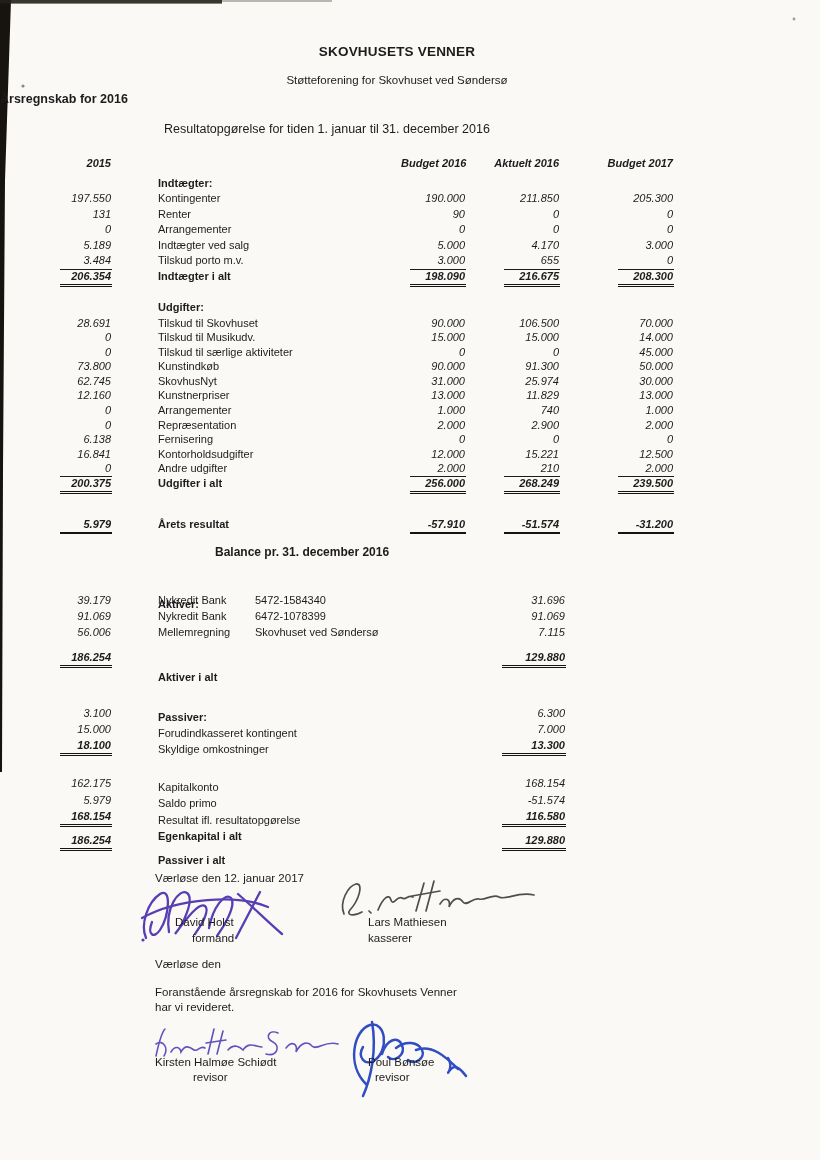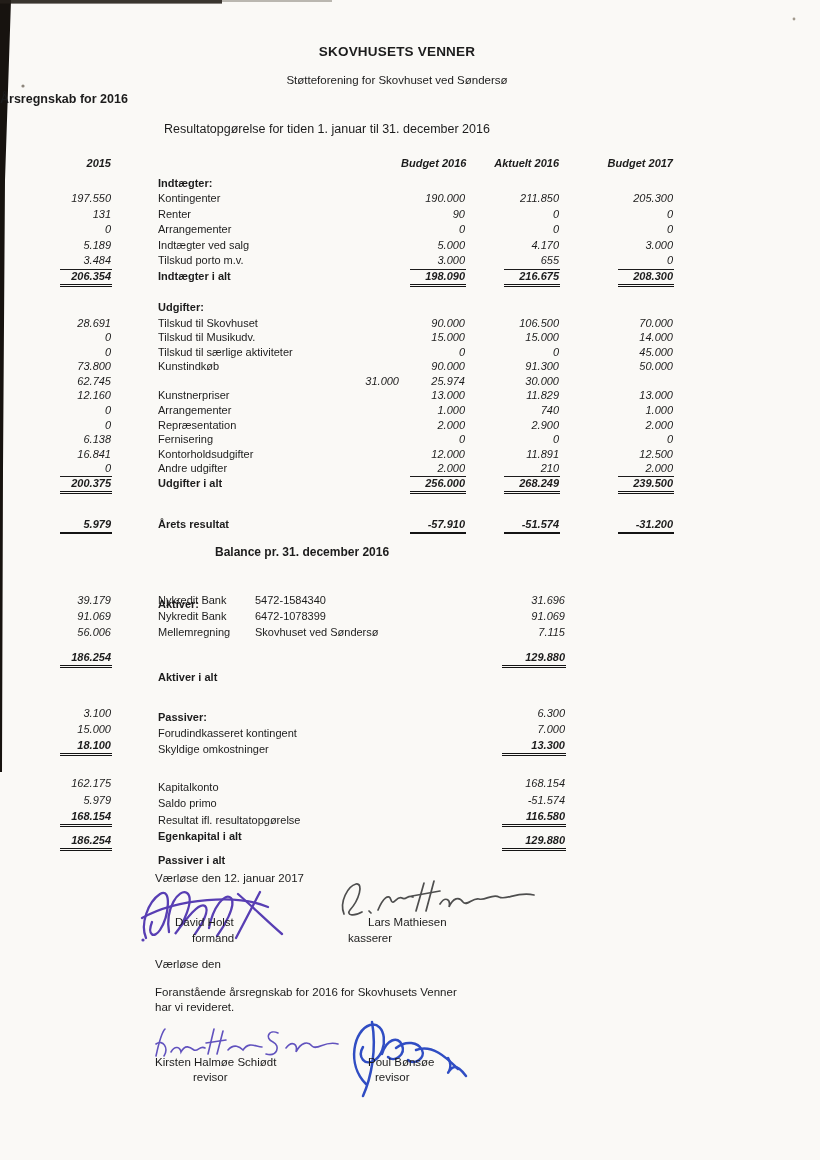--- a/index.html
+++ b/index.html
@@ -169,20 +169,21 @@
           <div class="frow">
             <span class="num c1"><i class="val">73.800</i></span>
             <span class="label">Kunstindkøb</span>
             <span class="num"><i class="val">90.000</i></span>
             <span class="num"><i class="val">91.300</i></span>
             <span class="num"><i class="val">50.000</i></span>
           </div>
 
           <div class="frow">
             <span class="num c1"><i class="val">62.745</i></span>
+            <span class="label">SkovhusNyt</span>
             <span class="num"><i class="val">31.000</i></span>
             <span class="num"><i class="val">25.974</i></span>
             <span class="num"><i class="val">30.000</i></span>
           </div>
 
           <div class="frow">
             <span class="num c1"><i class="val">12.160</i></span>
             <span class="label">Kunstnerpriser</span>
             <span class="num"><i class="val">13.000</i></span>
             <span class="num"><i class="val">11.829</i></span>
@@ -210,21 +211,21 @@
             <span class="label">Fernisering</span>
             <span class="num"><i class="val">0</i></span>
             <span class="num"><i class="val">0</i></span>
             <span class="num"><i class="val">0</i></span>
           </div>
 
           <div class="frow">
             <span class="num c1"><i class="val">16.841</i></span>
             <span class="label">Kontorholdsudgifter</span>
             <span class="num"><i class="val">12.000</i></span>
-            <span class="num"><i class="val">11.891</i></span>
+            <span class="num"><i class="val">15.221</i></span>
             <span class="num"><i class="val">12.500</i></span>
           </div>
 
           <div class="frow">
             <span class="num c1"><i class="val">0</i></span>
             <span class="label">Andre udgifter</span>
             <span class="num"><i class="val">2.000</i></span>
             <span class="num"><i class="val">210</i></span>
             <span class="num"><i class="val">2.000</i></span>
           </div>
@@ -371,21 +372,21 @@
       <path d="M88,7 L80,35"></path>
       <path d="M98,5 L90,35"></path>
       <path d="M76,20 L104,15"></path>
       <path d="M104,28 C109,20 115,23 113,31 C117,22 123,20 127,26 C131,31 137,21 143,23 C149,25 157,17 163,21 C170,25 181,15 198,19"></path>
     </svg>
   </div>
 
   <div class="sigtext" style="left:175px; top:916px;">David Holst</div>
   <div class="sigtext" style="left:192px; top:932px;">formand</div>
   <div class="sigtext" style="left:368px; top:916px;">Lars Mathiesen</div>
-  <div class="sigtext" style="left:348px; top:932px;">kasserer</div>
+  <div class="sigtext" style="left:368px; top:932px;">kasserer</div>
 
   <div class="sigtext" style="left:155px; top:958px;">Værløse den</div>
 
   <div class="sigtext" style="left:155px; top:986px;">Foranstående årsregnskab for 2016 for Skovhusets Venner</div>
   <div class="sigtext" style="left:155px; top:1001px;">har vi revideret.</div>
 
   <div class="sig" style="left:148px; top:1022px;">
     <svg width="195" height="42" viewBox="0 0 195 42" fill="none" stroke="#5140b8" stroke-width="1.6" stroke-linecap="round" opacity="0.9">
       <path d="M8,34 C11,20 15,9 17,7"></path>
       <path d="M8,22 C15,17 21,26 16,34"></path>

